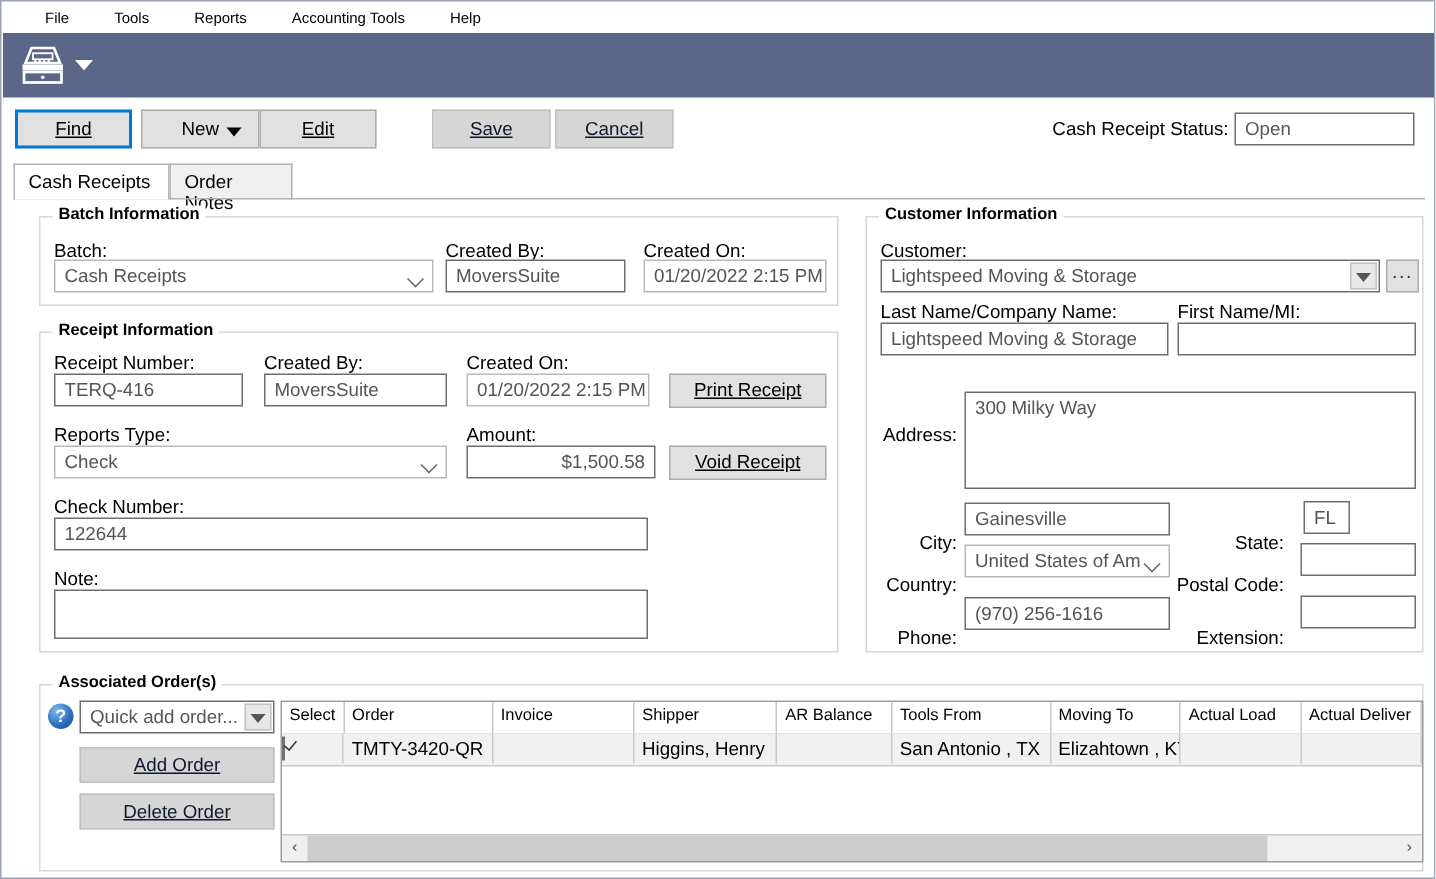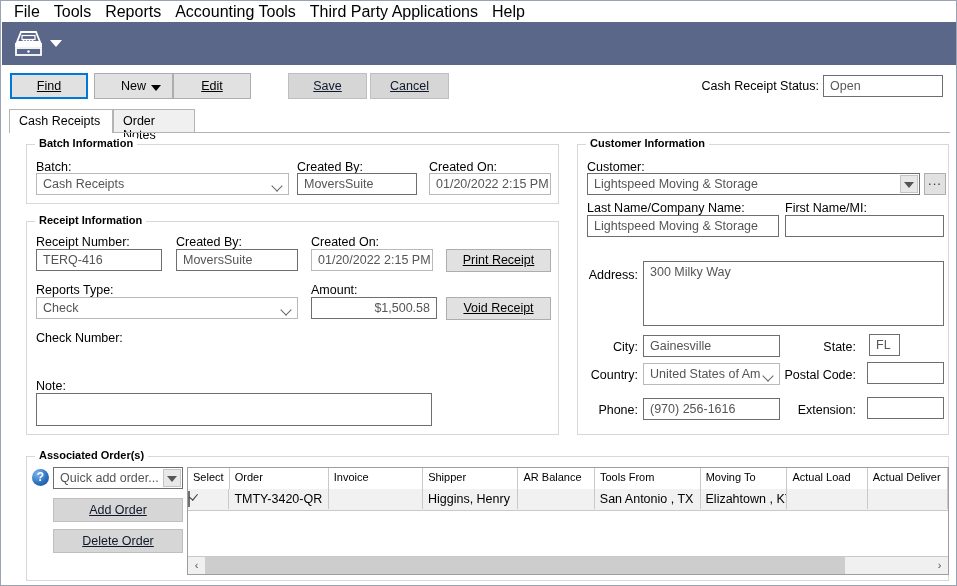--- a/index.html
+++ b/index.html
@@ -29,24 +29,25 @@
     left: 1px; top: 1px;
     width: 955px; height: 20px;
     background: #ffffff;
     display: flex;
     align-items: center;
     padding-left: 5px;
     box-sizing: border-box;
   }
   .menubar .mi {
     padding: 2px 7px;
-    font-size: 16px;
+    font-size: 10px;
     color: #000;
     white-space: nowrap;
     cursor: default;
+    margin-left: 16px;
   }
 
   
   .toolbar {
     position: absolute;
     left: 1px; top: 21px;
     width: 955px; height: 43px;
     background: #5b6789;
   }
   .register-icon {
@@ -157,21 +158,21 @@
     color: #000;
     white-space: nowrap;
   }
 
   .lbl {
     position: absolute;
     font-size: 12.5px;
     color: #000;
     white-space: nowrap;
   }
-  .lbl.r { text-align: right; }
+  .lbl.r { text-align: right; margin-top: 15px; }
 
   .fld {
     position: absolute;
     box-sizing: border-box;
     background: #ffffff;
     border: 1px solid #6e6e6e;
     font-family: "Liberation Sans", sans-serif;
     font-size: 12.5px;
     color: #555;
     padding: 3px 0 0 6px;
@@ -343,21 +344,20 @@
 </head>
 <body>
 
 <div id="app">
 
   <div class="menubar">
     <div class="mi">File</div>
     <div class="mi">Tools</div>
     <div class="mi">Reports</div>
     <div class="mi">Accounting Tools</div>
-    <div class="mi">Third Party Applications</div>
     <div class="mi">Help</div>
   </div>
 
   <div class="toolbar">
     <svg class="register-icon" viewBox="0 0 34 29">
       <path d="M6 13 L10 3 L25 3 L29 13 Z" fill="none" stroke="#ffffff" stroke-width="1.8"></path>
       <rect x="11" y="6.5" width="13" height="4" fill="none" stroke="#ffffff" stroke-width="1.2"></rect>
       <circle cx="12.5" cy="12" r="1" fill="#ffffff"></circle>
       <circle cx="15.5" cy="12" r="1" fill="#ffffff"></circle>
       <circle cx="18.5" cy="12" r="1" fill="#ffffff"></circle>
@@ -428,20 +428,21 @@
     <span>Check</span>
     <span class="chev"></span>
   </div>
 
   <div class="lbl" style="left:310px; top:282px;">Amount:</div>
   <div class="fld right" style="left:310px; top:296px; width:126px;">$1,500.58</div>
 
   <div class="btn" style="left:445px; top:296px; width:105px; height:23px; line-height:21px;"><u>Void Receipt</u></div>
 
   <div class="lbl" style="left:35px; top:330px;">Check Number:</div>
+  <div class="fld" style="left:35px; top:344px; width:396px;">122644</div>
 
   <div class="lbl" style="left:35px; top:378px;">Note:</div>
   <div class="fld ta" style="left:35px; top:392px; width:396px; height:33px;"></div>
 
   <div class="group" style="left:576px; top:143px; width:372px; height:291px;">
     <div class="gtitle">Customer Information</div>
   </div>
 
   <div class="lbl" style="left:586px; top:159px;">Customer:</div>
   <div class="combo btnstyle" style="left:586px; top:172px; width:333px;">

